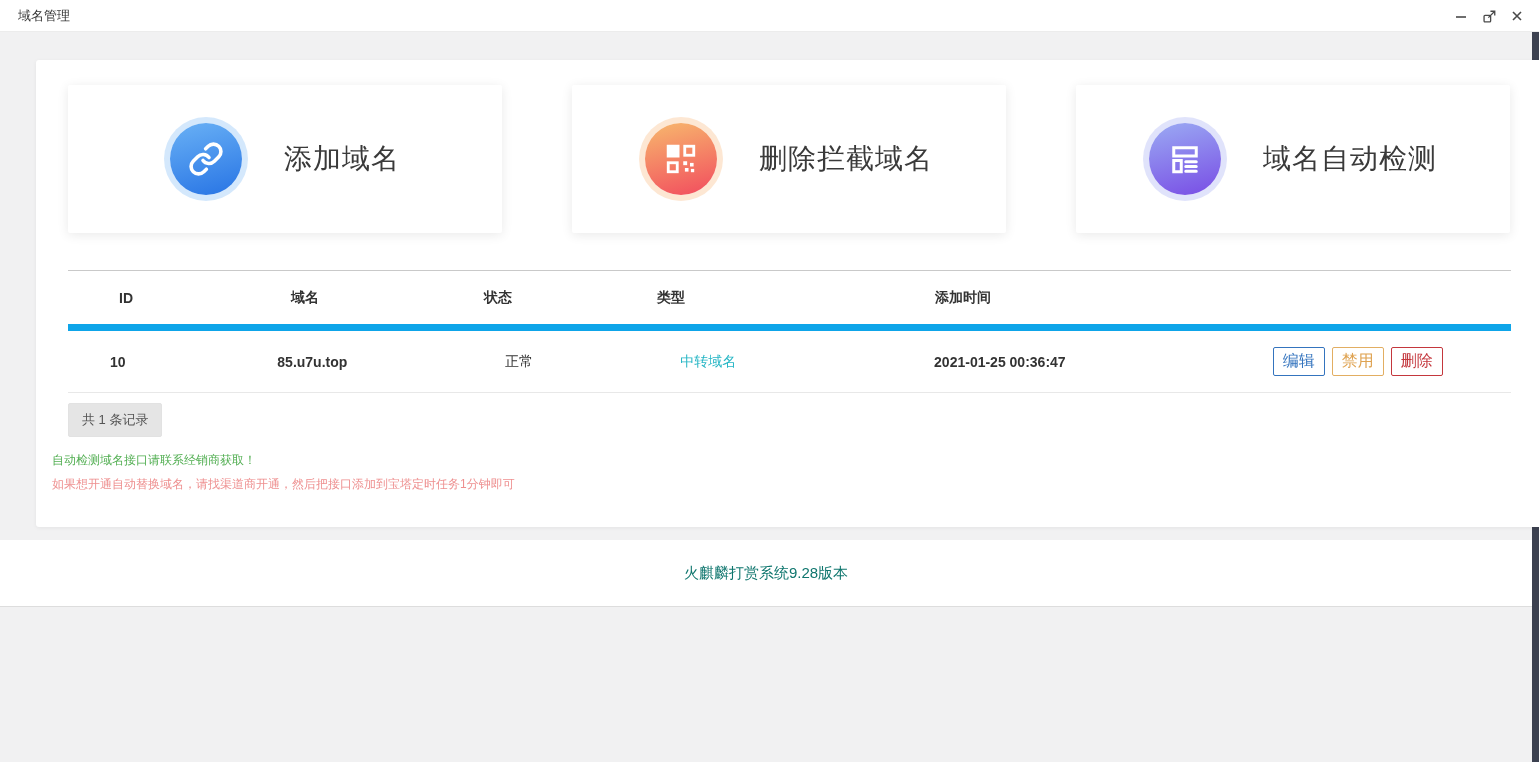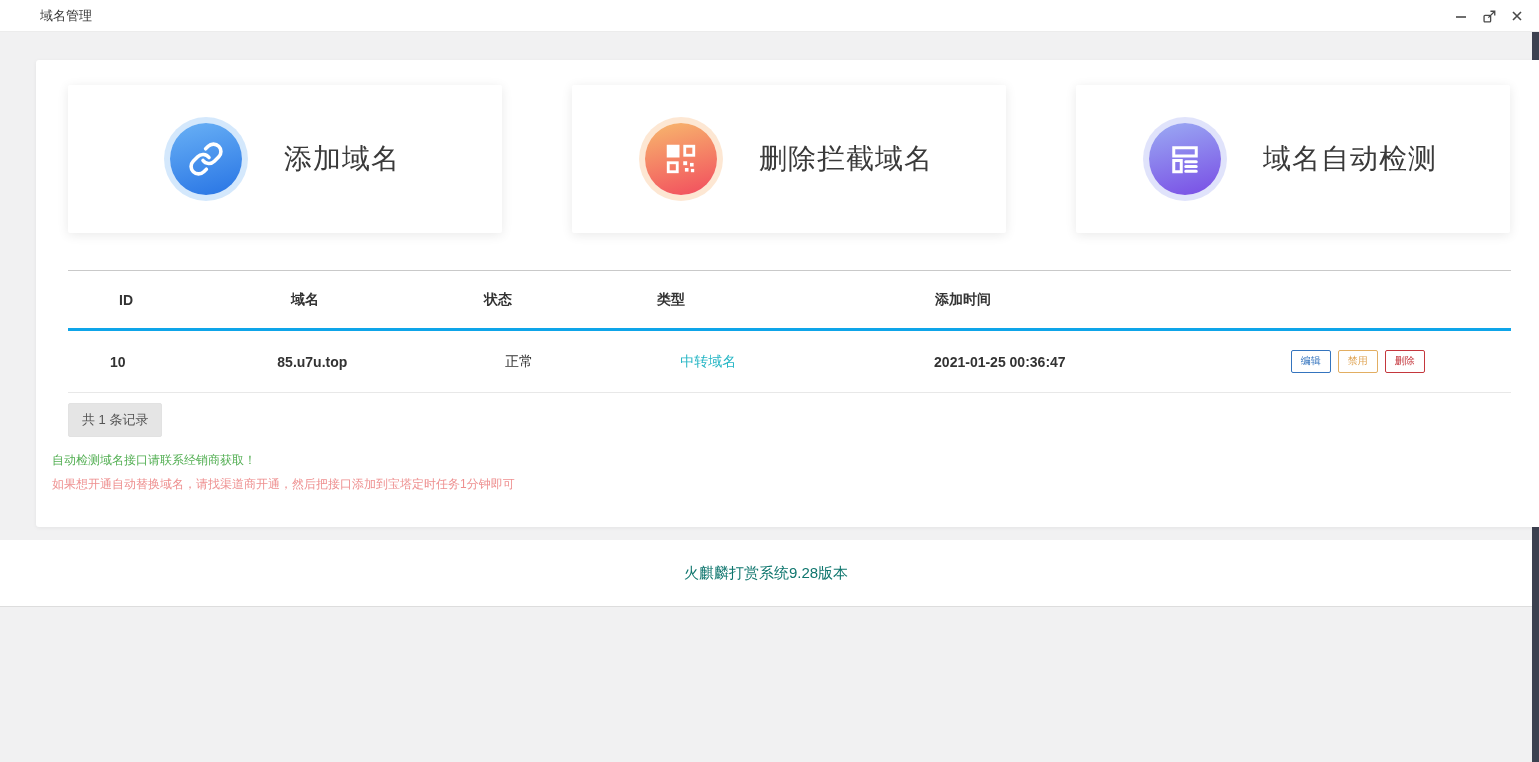--- a/index.html
+++ b/index.html
@@ -9,21 +9,21 @@
     background:#f1f1f2;
     color:#333;
     overflow:hidden;
   }
   .screen { position:relative; width:1539px; height:762px; background:#f1f1f2; }
 
   
   .titlebar {
     position:absolute; left:0; top:0; width:1539px; height:32px;
     background:#ffffff; border-bottom:1px solid #ececec;
-    display:flex; align-items:center;padding-left:22px;
+    display:flex; align-items:center;
   }
   .titlebar .title { margin-left:18px; font-size:13px; color:#333; }
   .controls {
     position:absolute; right:14px; top:0; height:32px;
     display:flex; align-items:center; gap:12px;
   }
   .ctrl { width:16px; height:16px; display:flex; align-items:center; justify-content:center; cursor:pointer; }
   .ctrl svg { display:block; }
 
   
@@ -53,35 +53,35 @@
     display:flex; align-items:center; justify-content:center; flex:0 0 auto;
   }
   .icon-circle.blue   { background:linear-gradient(165deg,#64acf4 8%,#2e7ae6 90%); box-shadow:0 0 0 6px rgba(100,172,244,0.28); }
   .icon-circle.orange { background:linear-gradient(165deg,#f7b06c 8%,#f2545f 92%); box-shadow:0 0 0 6px rgba(247,176,108,0.30); }
   .icon-circle.purple { background:linear-gradient(165deg,#98a3f2 8%,#7b54e6 92%); box-shadow:0 0 0 6px rgba(152,163,242,0.30); }
   .card-label { font-size:28px; color:#3a3a3a; letter-spacing:1px; }
 
   
   .tbl { position:absolute; left:32px; top:210px; width:1443px; }
   .tr { display:flex; align-items:center; }
-  .tr.head { height:61px; border-top:1px solid #c9c9c9; border-bottom:3px solid #0ea5e9; font-weight:bold; }
+  .tr.head { height:61px; border-top:1px solid #c9c9c9; border-bottom:7px solid #0ea5e9; font-weight:bold; }
   .tr.row  { height:62px; border-bottom:1px solid #e8e8e8;gap:41px; }
   .td { text-align:center; font-size:14px; color:#333; }
   .c-id   { width:116px; }
   .c-dom  { width:242px; }
   .c-st   { width:144px; }
   .c-ty   { width:202px; }
   .c-time { width:382px; }
   .c-op   { width:357px; }
   .bold { font-weight:bold; }
   .type-link { color:#26b6c5; cursor:pointer; }
 
   .actions { display:flex; justify-content:center; gap:7px; }
   .btn {
-    font-size:10px; line-height:1; padding:5px 9px 6px; background:#fff;
+    font-size:16px; line-height:1; padding:5px 9px 6px; background:#fff;
     border:1px solid; border-radius:2px; cursor:pointer;
     font-family:inherit;
   }
   .btn.edit    { color:#3474be; border-color:#3474be; }
   .btn.disable { color:#dfa352; border-color:#e2ae62; }
   .btn.delete  { color:#c4373d; border-color:#c4373d; }
 
   
   .record-badge {
     position:absolute; left:32px; top:343px;

